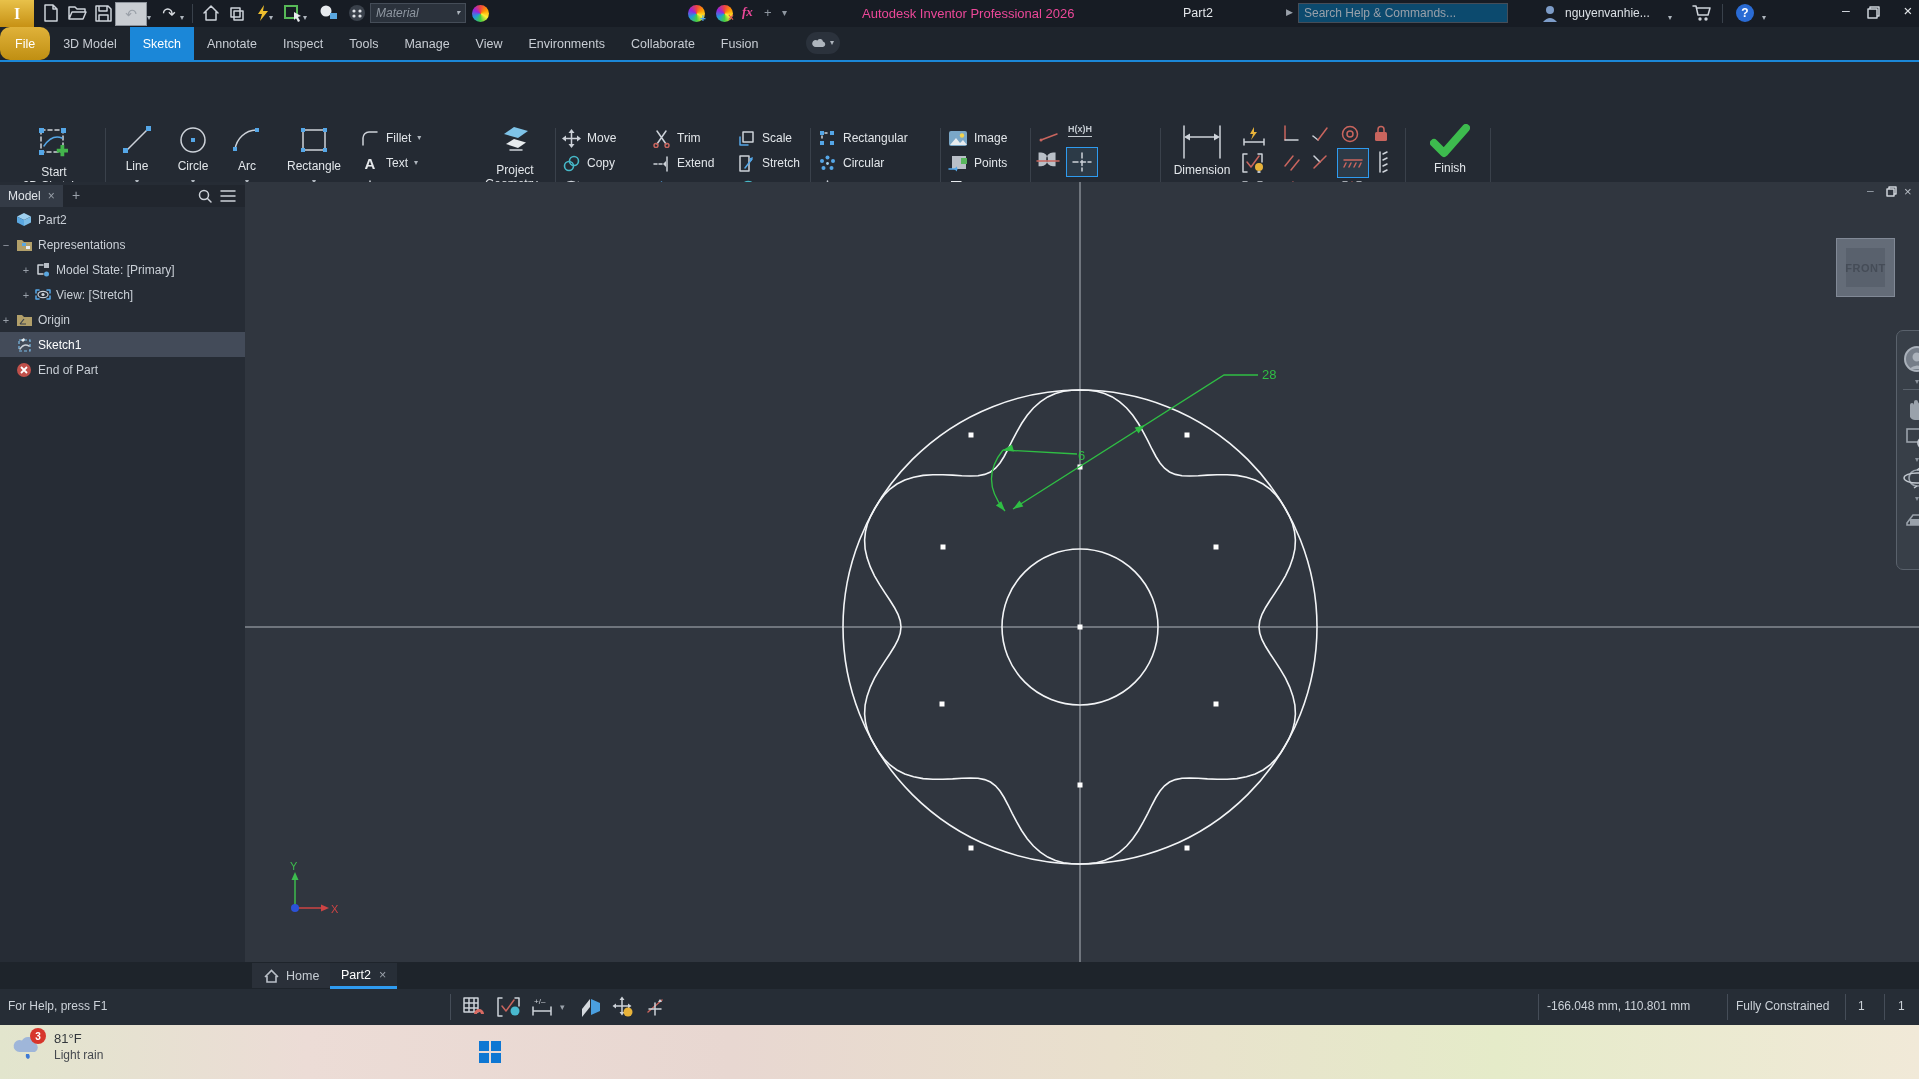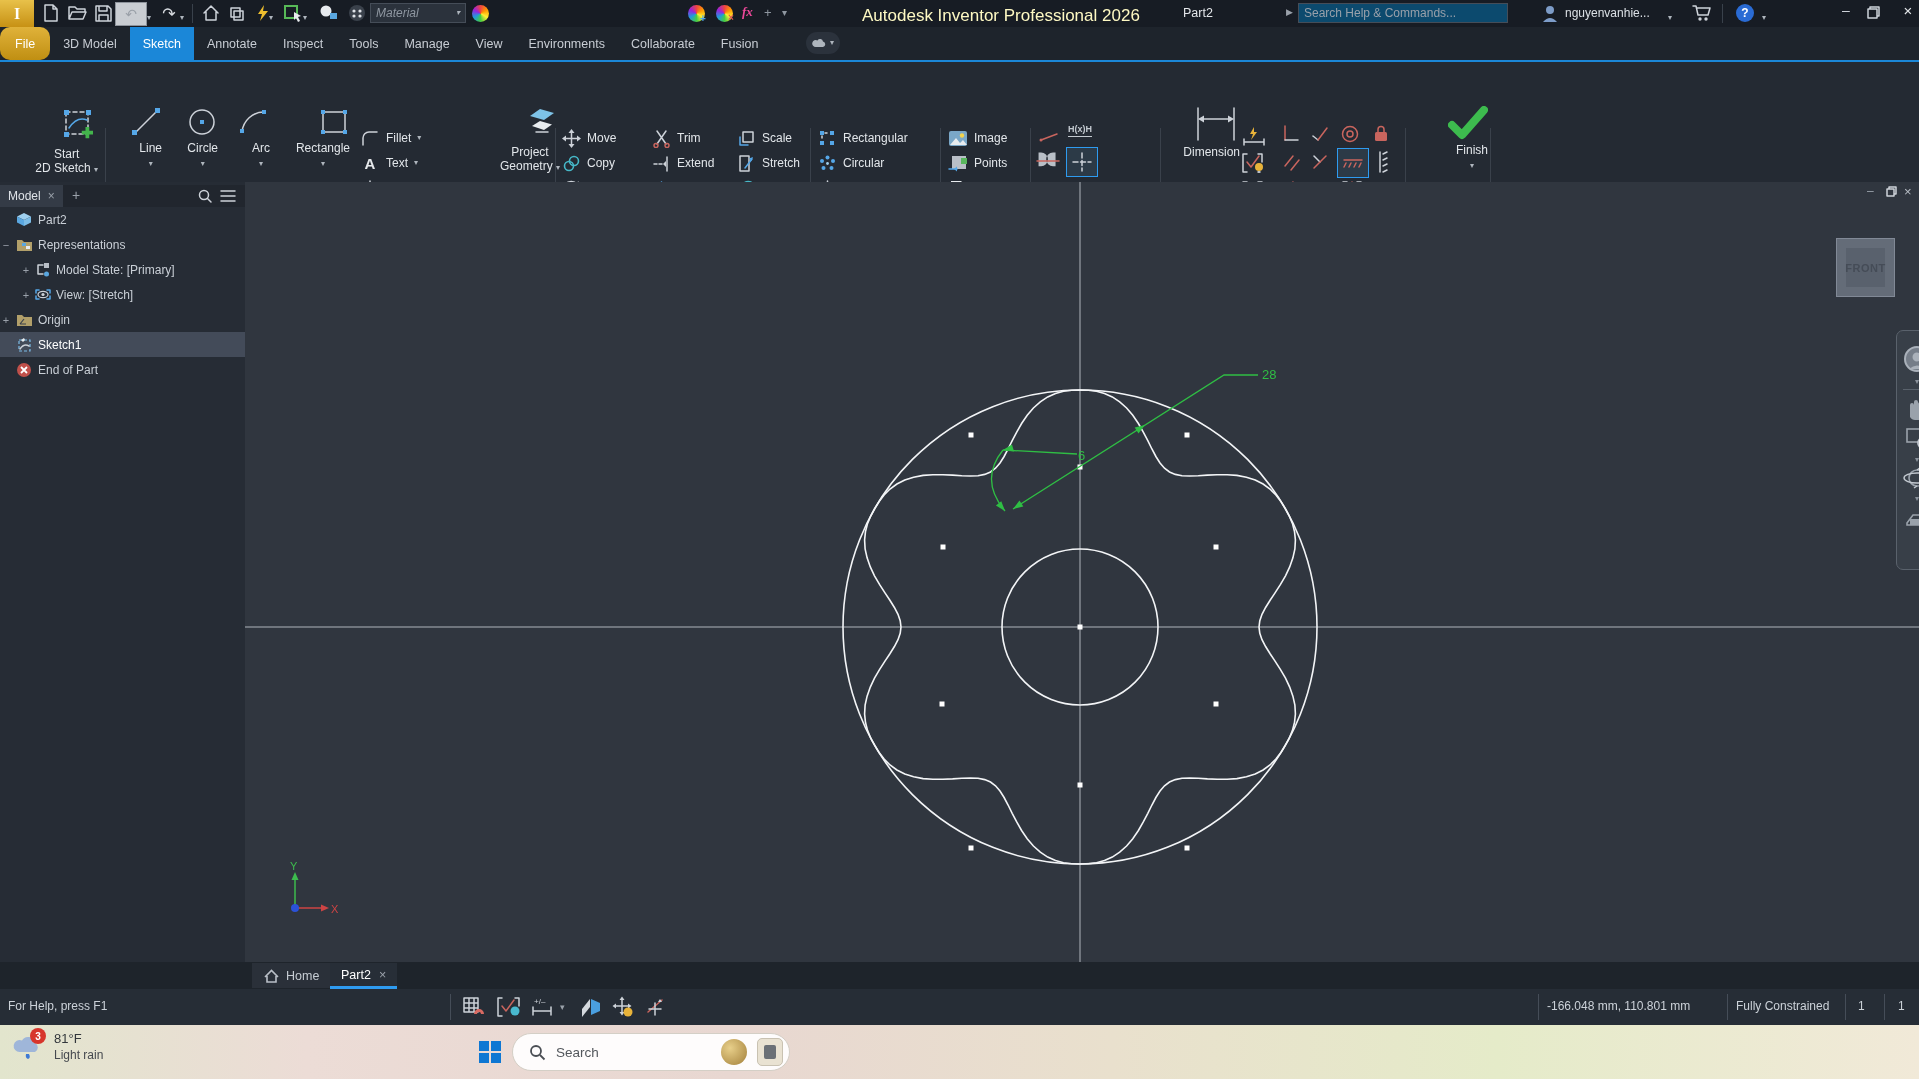--- a/index.html
+++ b/index.html
@@ -23,21 +23,21 @@
   #statusrow{left:0;top:989px;width:1919px;height:36px;background:#262d36;color:#ccd2d9;font-size:12px;}
   #taskbar{left:0;top:1025px;width:1919px;height:54px;
     background:linear-gradient(90deg,#e2e5cd 0%,#ecdcd6 16%,#e8d7d1 38%,#e9e0cd 58%,#e5ebc9 78%,#f1e9d8 100%);}
   .tb-ic{width:22px;height:22px;display:flex;align-items:center;justify-content:center;}
   .tab{height:33px;display:flex;align-items:center;padding:0 13px;color:#c8cdd4;font-size:12.5px;cursor:default;}
   .tab.gold{background:linear-gradient(#e0b23a,#c08f12);color:#fff;padding:0 15px;border-radius:10px;}
   .tab.active{background:#1b87d8;color:#fff;}
   .panel-label{position:absolute;top:158px;height:22px;display:flex;align-items:center;justify-content:center;
     color:#98a0ab;font-size:11px;}
   .psep{position:absolute;top:66px;height:92px;width:1px;background:#3a414b;}
-  .bigbtn{position:absolute;top:44px;display:flex;flex-direction:column;align-items:flex-end;color:#e2e6ea;font-size:12px;}
+  .bigbtn{position:absolute;top:62px;display:flex;flex-direction:column;align-items:center;color:#e2e6ea;font-size:12px;}
   .bigbtn .cap{margin-top:3px;line-height:14px;text-align:center;}
   .caret{color:#aeb5bd;font-size:8px;line-height:8px;}
   .smallrow{position:absolute;height:24px;display:flex;align-items:center;color:#e2e6ea;font-size:12px;gap:6px;}
   .treerow{position:absolute;left:0;width:245px;height:25px;display:flex;align-items:center;color:#c9cfd6;font-size:12px;}
   .exp{width:12px;text-align:center;color:#9aa1aa;font-size:11px;}
   .combo{background:#2b323c;border:1px solid #454d58;height:20px;display:flex;align-items:center;
      padding:0 5px;box-sizing:border-box;color:#e8ebee;font-size:12px;}
   .wheel{width:17px;height:17px;border-radius:50%;
      background:conic-gradient(#e44,#f90,#fe3,#4c4,#29d,#92d,#e44);}
   .ctext{fill:#2fbe44;font-size:13px;font-family:"Liberation Sans",sans-serif;}
@@ -121,21 +121,21 @@
     <span class="caret" style="margin-left:auto">▾</span>
     </div>
   <div class="wheel abs" style="left:688px;top:5px"></div>
   <div class="abs" style="left:700px;top:13px;color:#4da2e8;font:bold 10px 'Liberation Sans',sans-serif">+</div>
   <div class="wheel abs" style="left:716px;top:5px"></div>
   <div class="abs" style="left:728px;top:12px;color:#e05a52;font:bold 10px 'Liberation Sans',sans-serif">×</div>
   <div class="abs" style="left:742px;top:4px;color:#ec4899;font:italic bold 13px 'Liberation Serif',serif">fx</div>
   <div class="abs" style="left:764px;top:5px;color:#8f97a1;font-size:13px">+</div>
   <div class="abs" style="left:782px;top:7px;color:#8f97a1;font-size:10px">▾</div>
 
-  <div class="abs" style="left:862px;top:6px;color:#fef9c3;font-size:17px">Autodesk Inventor Professional 2026</div>
+  <div class="abs" style="left:862px;top:6px;color:#ec4899;font-size:13px">Autodesk Inventor Professional 2026</div>
   <div class="abs" style="left:1183px;top:6px;color:#e4e7eb;font-size:12.5px">Part2</div>
   <div class="abs" style="left:1286px;top:7px;color:#9aa1aa;font-size:9px">▶</div>
 
   <div class="abs combo" style="left:1298px;top:3px;width:210px;color:#98a0aa;background:#0c4a6e;">
     <span>Search Help &amp; Commands...</span>
     </div>
   <div class="abs" style="left:1541px;top:4px">
     <svg width="18" height="19">
         <circle cx="9" cy="6" r="4" fill="#7d9cc8"></circle>
         <path d="M2 18 q7 -8 14 0 z" fill="#7d9cc8"></path>
@@ -813,28 +813,14 @@
   </div>
 
   <div class="abs" style="left:478px;top:15px">
     <svg width="24" height="24">
       <rect x="1" y="1" width="10" height="10" fill="#0e77d3"></rect>
         <rect x="13" y="1" width="10" height="10" fill="#0e77d3"></rect>
       <rect x="1" y="13" width="10" height="10" fill="#0e77d3"></rect>
         <rect x="13" y="13" width="10" height="10" fill="#0e77d3"></rect>
       </svg>
     </div>
-  <div class="abs flex" style="left:512px;top:8px;width:278px;height:38px;border-radius:19px;background:rgba(255,255,255,0.92);
-       border:1px solid #d4cfc6;gap:10px;padding:0 6px 0 16px;box-sizing:border-box">
-    <svg width="17" height="17">
-      <circle cx="7" cy="7" r="5" fill="none" stroke="#4a4e54" stroke-width="1.8"></circle>
-        <path d="M11 11 l4.5 4.5" stroke="#4a4e54" stroke-width="1.8"></path>
-      </svg>
-    <span style="color:#53575c;font-size:13.5px">Search</span>
-    <div style="margin-left:auto;width:26px;height:26px;border-radius:50%;
-         background:radial-gradient(circle at 35% 35%,#e8cf8a,#a3803a)"></div>
-    <div style="width:24px;height:26px;border-radius:5px;background:#e9e2d2;border:1px solid #c9c2b2;
-         display:flex;align-items:center;justify-content:center">
-      <div style="width:12px;height:14px;background:#6b7076;border-radius:2px"></div>
-      </div>
-  </div>
 
 </div>
 
 </body></html>

